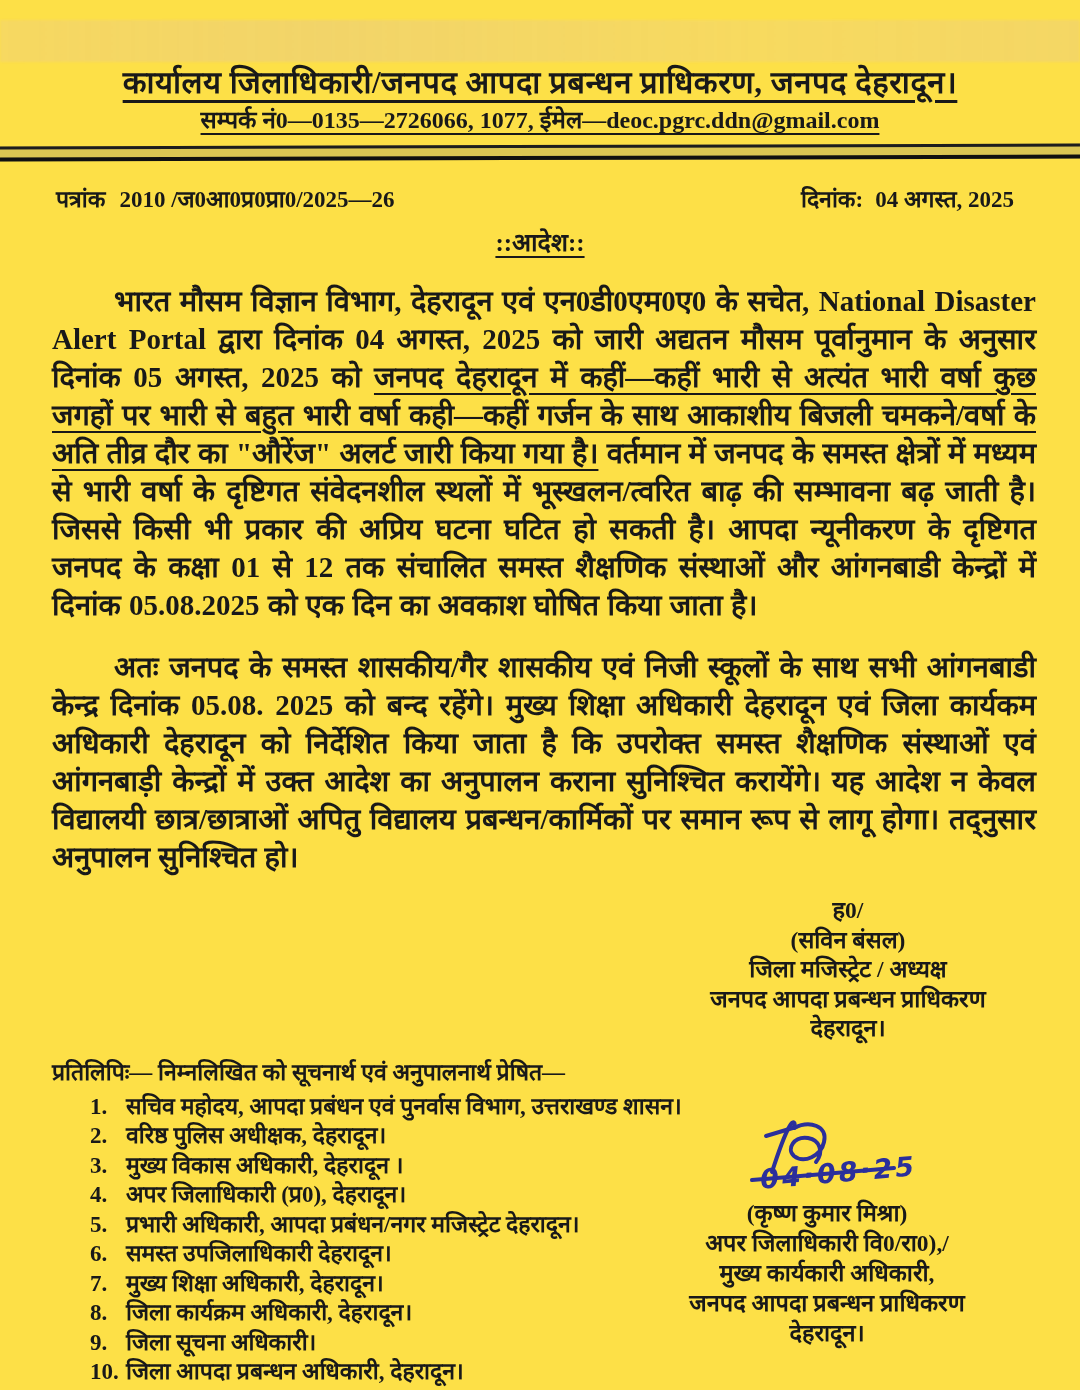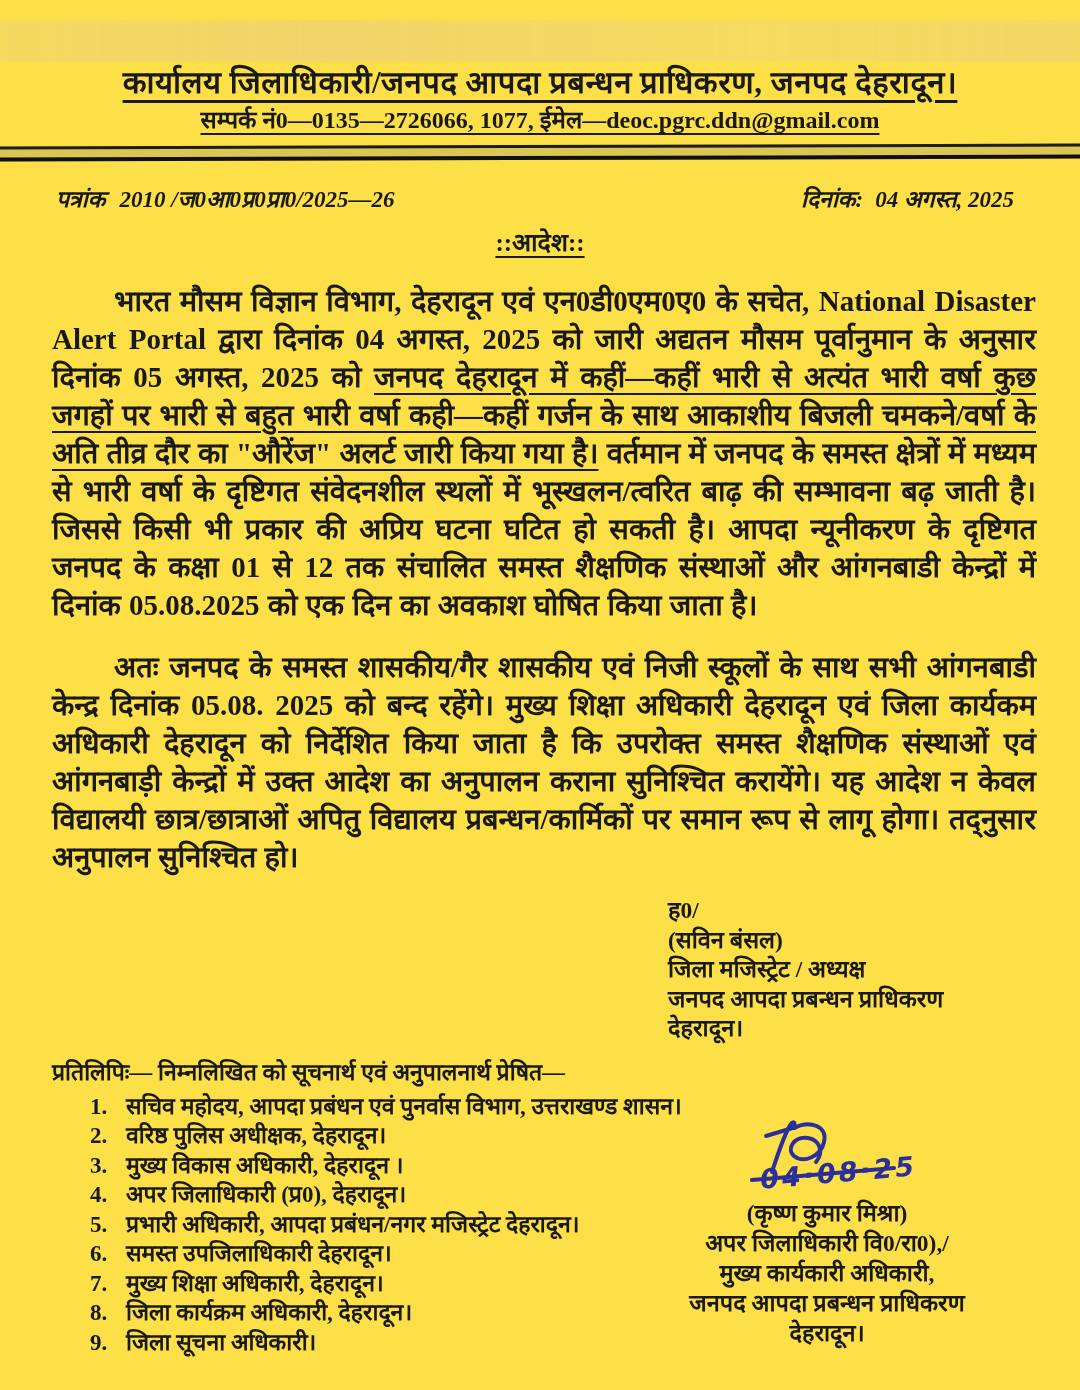--- a/index.html
+++ b/index.html
@@ -28,41 +28,41 @@
   }
   .double-rule{
     margin-top:10px;height:8px;width:100%;
     border-top:3px solid #1d1d1d;border-bottom:4px solid #101010;
     transform:rotate(-.15deg);
     background:rgba(120,120,120,.25);
   }
   .meta-row{
     display:flex;justify-content:space-between;align-items:baseline;
     margin:22px 66px 0 56px;
-    font-size:23px;font-weight:bold;font-style:italic;
+    font-size:23px;font-weight:bold;
   }
   .meta-left .gap{display:inline-block;width:14px;}
   .order-title{
     text-align:center;margin-top:10px;font-size:25px;font-weight:bold;
   }
   .order-title span{
     text-decoration:underline;text-underline-offset:5px;text-decoration-thickness:2px;
   }
   .body-para{
     margin:24px 44px 0 52px;
     font-size:29px;line-height:38px;font-weight:600;
     text-align:justify;text-indent:62px;
     word-spacing:1px;
   }
   .ul-seg{
     text-decoration:underline;text-underline-offset:6px;text-decoration-thickness:2.2px;
   }
   .sig-block-1{
     width:360px;margin:20px 52px 0 auto;
-    text-align:left;font-size:23.5px;line-height:29.5px;font-weight:600;
+    text-align:center;font-size:23.5px;line-height:29.5px;font-weight:600;
   }
   .copies{margin:14px 44px 0 52px;font-size:23px;font-weight:600;}
   .copies-heading{line-height:30px;}
   .copies-list{list-style:none;margin:4px 0 0 0;padding:0 0 0 38px;}
   .copies-list li{line-height:29.5px;}
   .li-num{display:inline-block;min-width:36px;}
   .sig-block-2{
     position:absolute;top:1118px;right:58px;width:390px;
     text-align:center;font-size:23.5px;line-height:30px;font-weight:600;
   }
@@ -120,20 +120,21 @@
     <ul class="copies-list">
       <li><span class="li-num">1.</span><span>सचिव महोदय, आपदा प्रबंधन एवं पुनर्वास विभाग, उत्तराखण्ड शासन।</span></li>
       <li><span class="li-num">2.</span><span>वरिष्ठ पुलिस अधीक्षक, देहरादून।</span></li>
       <li><span class="li-num">3.</span><span>मुख्य विकास अधिकारी, देहरादून ।</span></li>
       <li><span class="li-num">4.</span><span>अपर जिलाधिकारी (प्र0), देहरादून।</span></li>
       <li><span class="li-num">5.</span><span>प्रभारी अधिकारी, आपदा प्रबंधन/नगर मजिस्ट्रेट देहरादून।</span></li>
       <li><span class="li-num">6.</span><span>समस्त उपजिलाधिकारी देहरादून।</span></li>
       <li><span class="li-num">7.</span><span>मुख्य शिक्षा अधिकारी, देहरादून।</span></li>
       <li><span class="li-num">8.</span><span>जिला कार्यक्रम अधिकारी, देहरादून।</span></li>
       <li><span class="li-num">9.</span><span>जिला सूचना अधिकारी।</span></li>
+      <li><span class="li-num">10.</span><span>जिला आपदा प्रबन्धन अधिकारी, देहरादून।</span></li>
     </ul>
   </div>
 
   <div class="sig-block-2">
     <div class="hand-sign">
       <svg width="170" height="78" viewBox="0 0 170 78">
         <g fill="none" stroke="#2b2f9b" stroke-width="4" stroke-linecap="round">
           <path d="M28,54 C34,36 40,16 47,6 C49,3 52,4 50,10"></path>
           <path d="M22,18 L52,9"></path>
           <path d="M50,10 C66,2 84,8 80,24 C77,38 60,46 50,38 C42,31 50,18 64,20 C76,22 80,34 72,44"></path>

